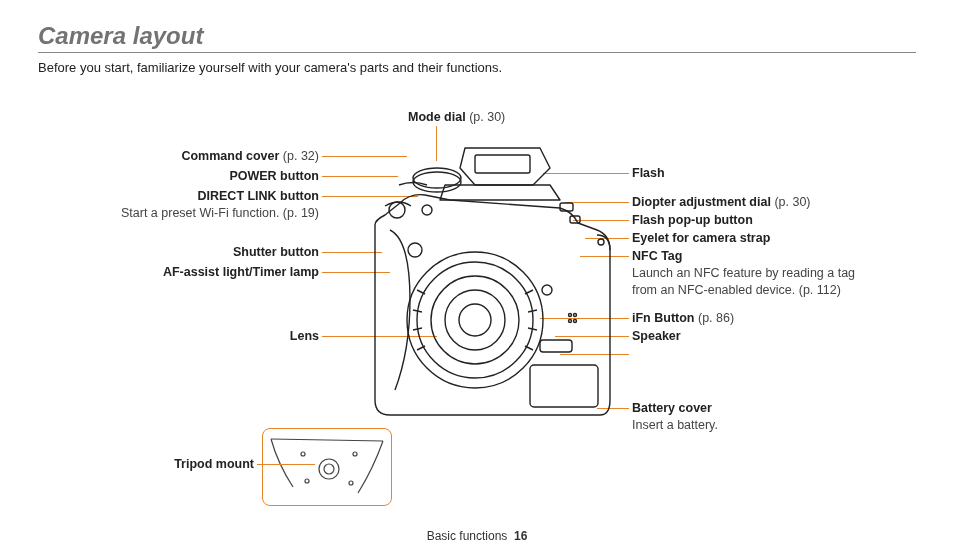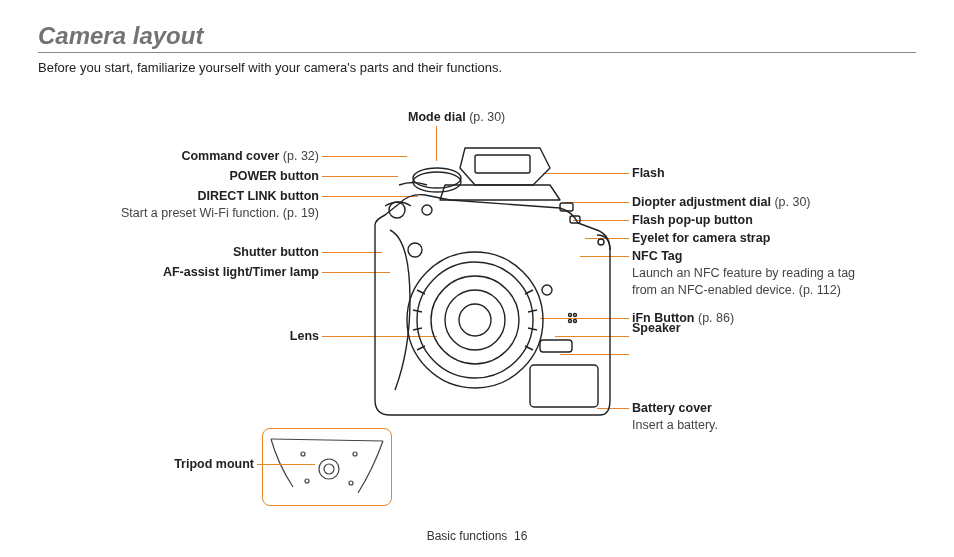--- a/index.html
+++ b/index.html
@@ -74,21 +74,21 @@
     border-radius: 8px;
   }
   .footer {
     position: absolute;
     bottom: 14px;
     width: 100%;
     text-align: center;
     font-size: 12px;
     color: #333;
   }
-  .footer .pg { font-weight: normal; }
+  .footer .pg { font-weight: bold; }
   .leader {
     position: absolute;
     border-top: 1px solid #e6842a;
     height: 0;
   }
   .leader-v {
     position: absolute;
     border-left: 1px solid #e6842a;
     width: 0;
   }
@@ -164,21 +164,21 @@
   <div class="ref">Launch an NFC feature by reading a tag from an NFC-enabled device. (p. 112)</div>
 </div>
 <div class="leader" style="left:580px; top:256px; width:49px;"></div>
 
 <div class="label-right" style="left:632px; top:310px;">
   <span class="bold">iFn Button</span>
   <span class="ref">(p. 86)</span>
 </div>
 <div class="leader" style="left:540px; top:318px; width:89px;"></div>
 
-<div class="label-right" style="left:632px; top:320px;">
+<div class="label-right" style="left:632px; top:328px;">
   <span class="bold">Speaker</span>
 </div>
 <div class="leader" style="left:555px; top:336px; width:74px;"></div>
 
 <div class="label-right" style="left:632px; top:346px; width:255px;">
 </div>
 <div class="leader" style="left:560px; top:354px; width:69px;"></div>
 
 <div class="label-right" style="left:632px; top:400px;">
   <div class="bold">Battery cover</div>

